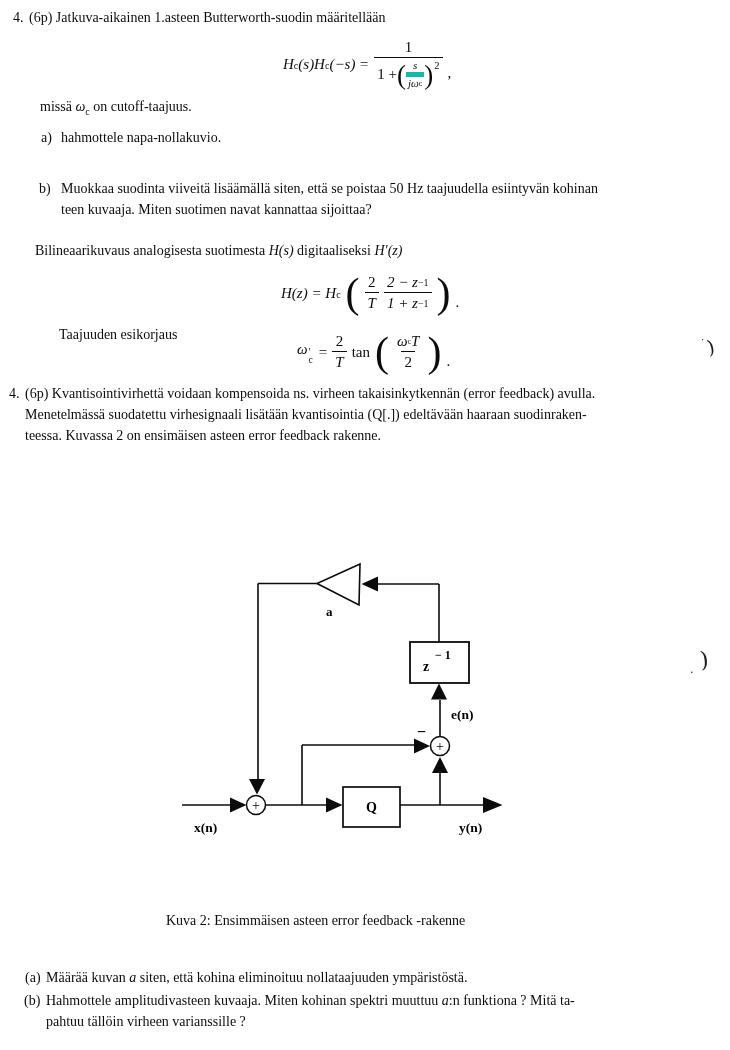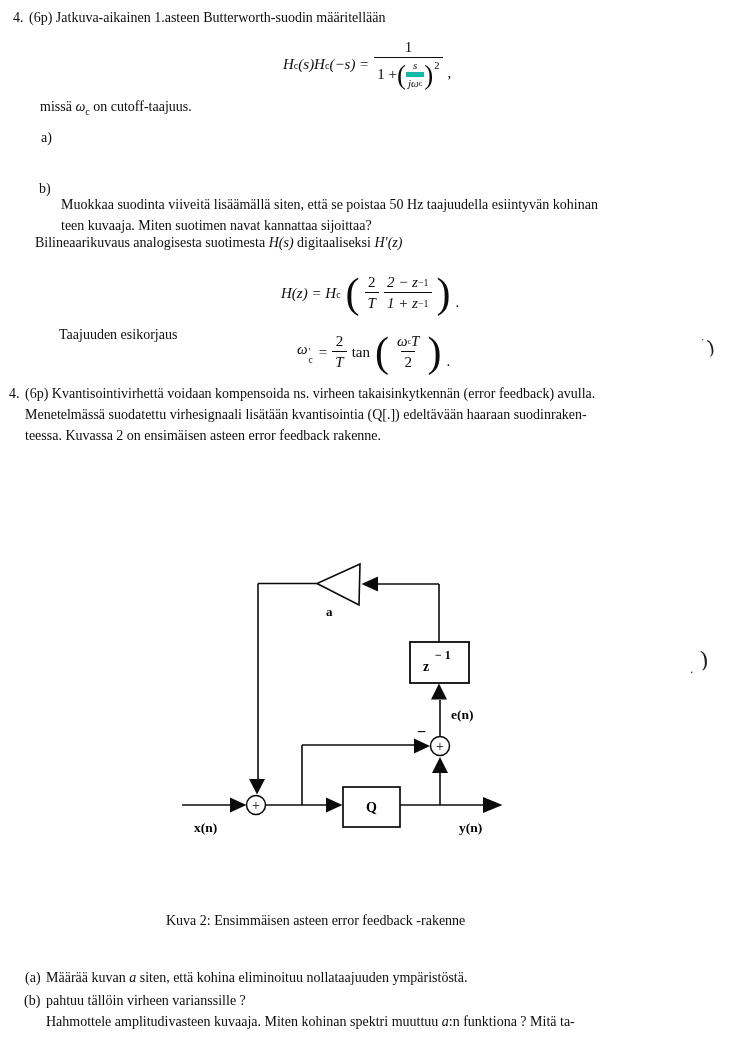--- a/index.html
+++ b/index.html
@@ -75,29 +75,30 @@
   </span>
   <span class="trail">,</span>
 </div>
 
 <div class="abs tl" style="left:32px;top:96px;margin-left:8px;">
   <span>missä </span><i class="mv">ω</i><sub>c</sub><span> on cutoff-taajuus.</span>
 </div>
 
 <span class="abs tl" style="left:41px;top:127px;">a)</span>
 <div class="abs" style="left:61px;top:127px;">
+  <div class="tl">hahmottele napa-nollakuvio.</div>
 </div>
 
 <span class="abs tl" style="left:39px;top:178px;">b)</span>
-<div class="abs" style="left:61px;top:178px;margin-top:16px;">
+<div class="abs" style="left:61px;top:178px;">
   <div class="tl">Muokkaa suodinta viiveitä lisäämällä siten, että se poistaa 50 Hz taajuudella esiintyvän kohinan</div>
   <div class="tl">teen kuvaaja. Miten suotimen navat kannattaa sijoittaa?</div>
 </div>
 
-<div class="abs tl" style="left:35px;top:232px;">
+<div class="abs tl" style="left:35px;top:240px;">
   <span>Bilineaarikuvaus analogisesta suotimesta </span><i class="mv">H(s)</i><span> digitaaliseksi </span><i class="mv">H′(z)</i>
 </div>
 
 <div class="eq" style="left:281px;top:269px;height:48px;">
   <span class="mrow">
       <i class="mv">H(z) = H</i>
       <sub>c</sub>
     </span>
   <span class="bp bp-lg">(</span>
   <span class="frac">
@@ -214,15 +215,15 @@
 
 <div class="abs tl" style="left:166px;top:910px;">Kuva 2: Ensimmäisen asteen error feedback -rakenne</div>
 
 <span class="abs tl" style="left:25px;top:967px;">(a)</span>
 <div class="abs tl" style="left:46px;top:967px;">
   <span>Määrää kuvan </span><i class="mv">a</i><span> siten, että kohina eliminoituu nollataajuuden ympäristöstä.</span>
 </div>
 
 <span class="abs tl" style="left:24px;top:990px;">(b)</span>
 <div class="abs" style="left:46px;top:990px;">
+  <div class="tl"><span>Hahmottele amplitudivasteen kuvaaja. Miten kohinan spektri muuttuu </span><i class="mv">a</i><span>:n funktiona ? Mitä ta-</span></div>
   <div class="tl">pahtuu tällöin virheen varianssille ?</div>
-  <div class="tl"><span>Hahmottele amplitudivasteen kuvaaja. Miten kohinan spektri muuttuu </span><i class="mv">a</i><span>:n funktiona ? Mitä ta-</span></div>
 </div>
 
 </body></html>

